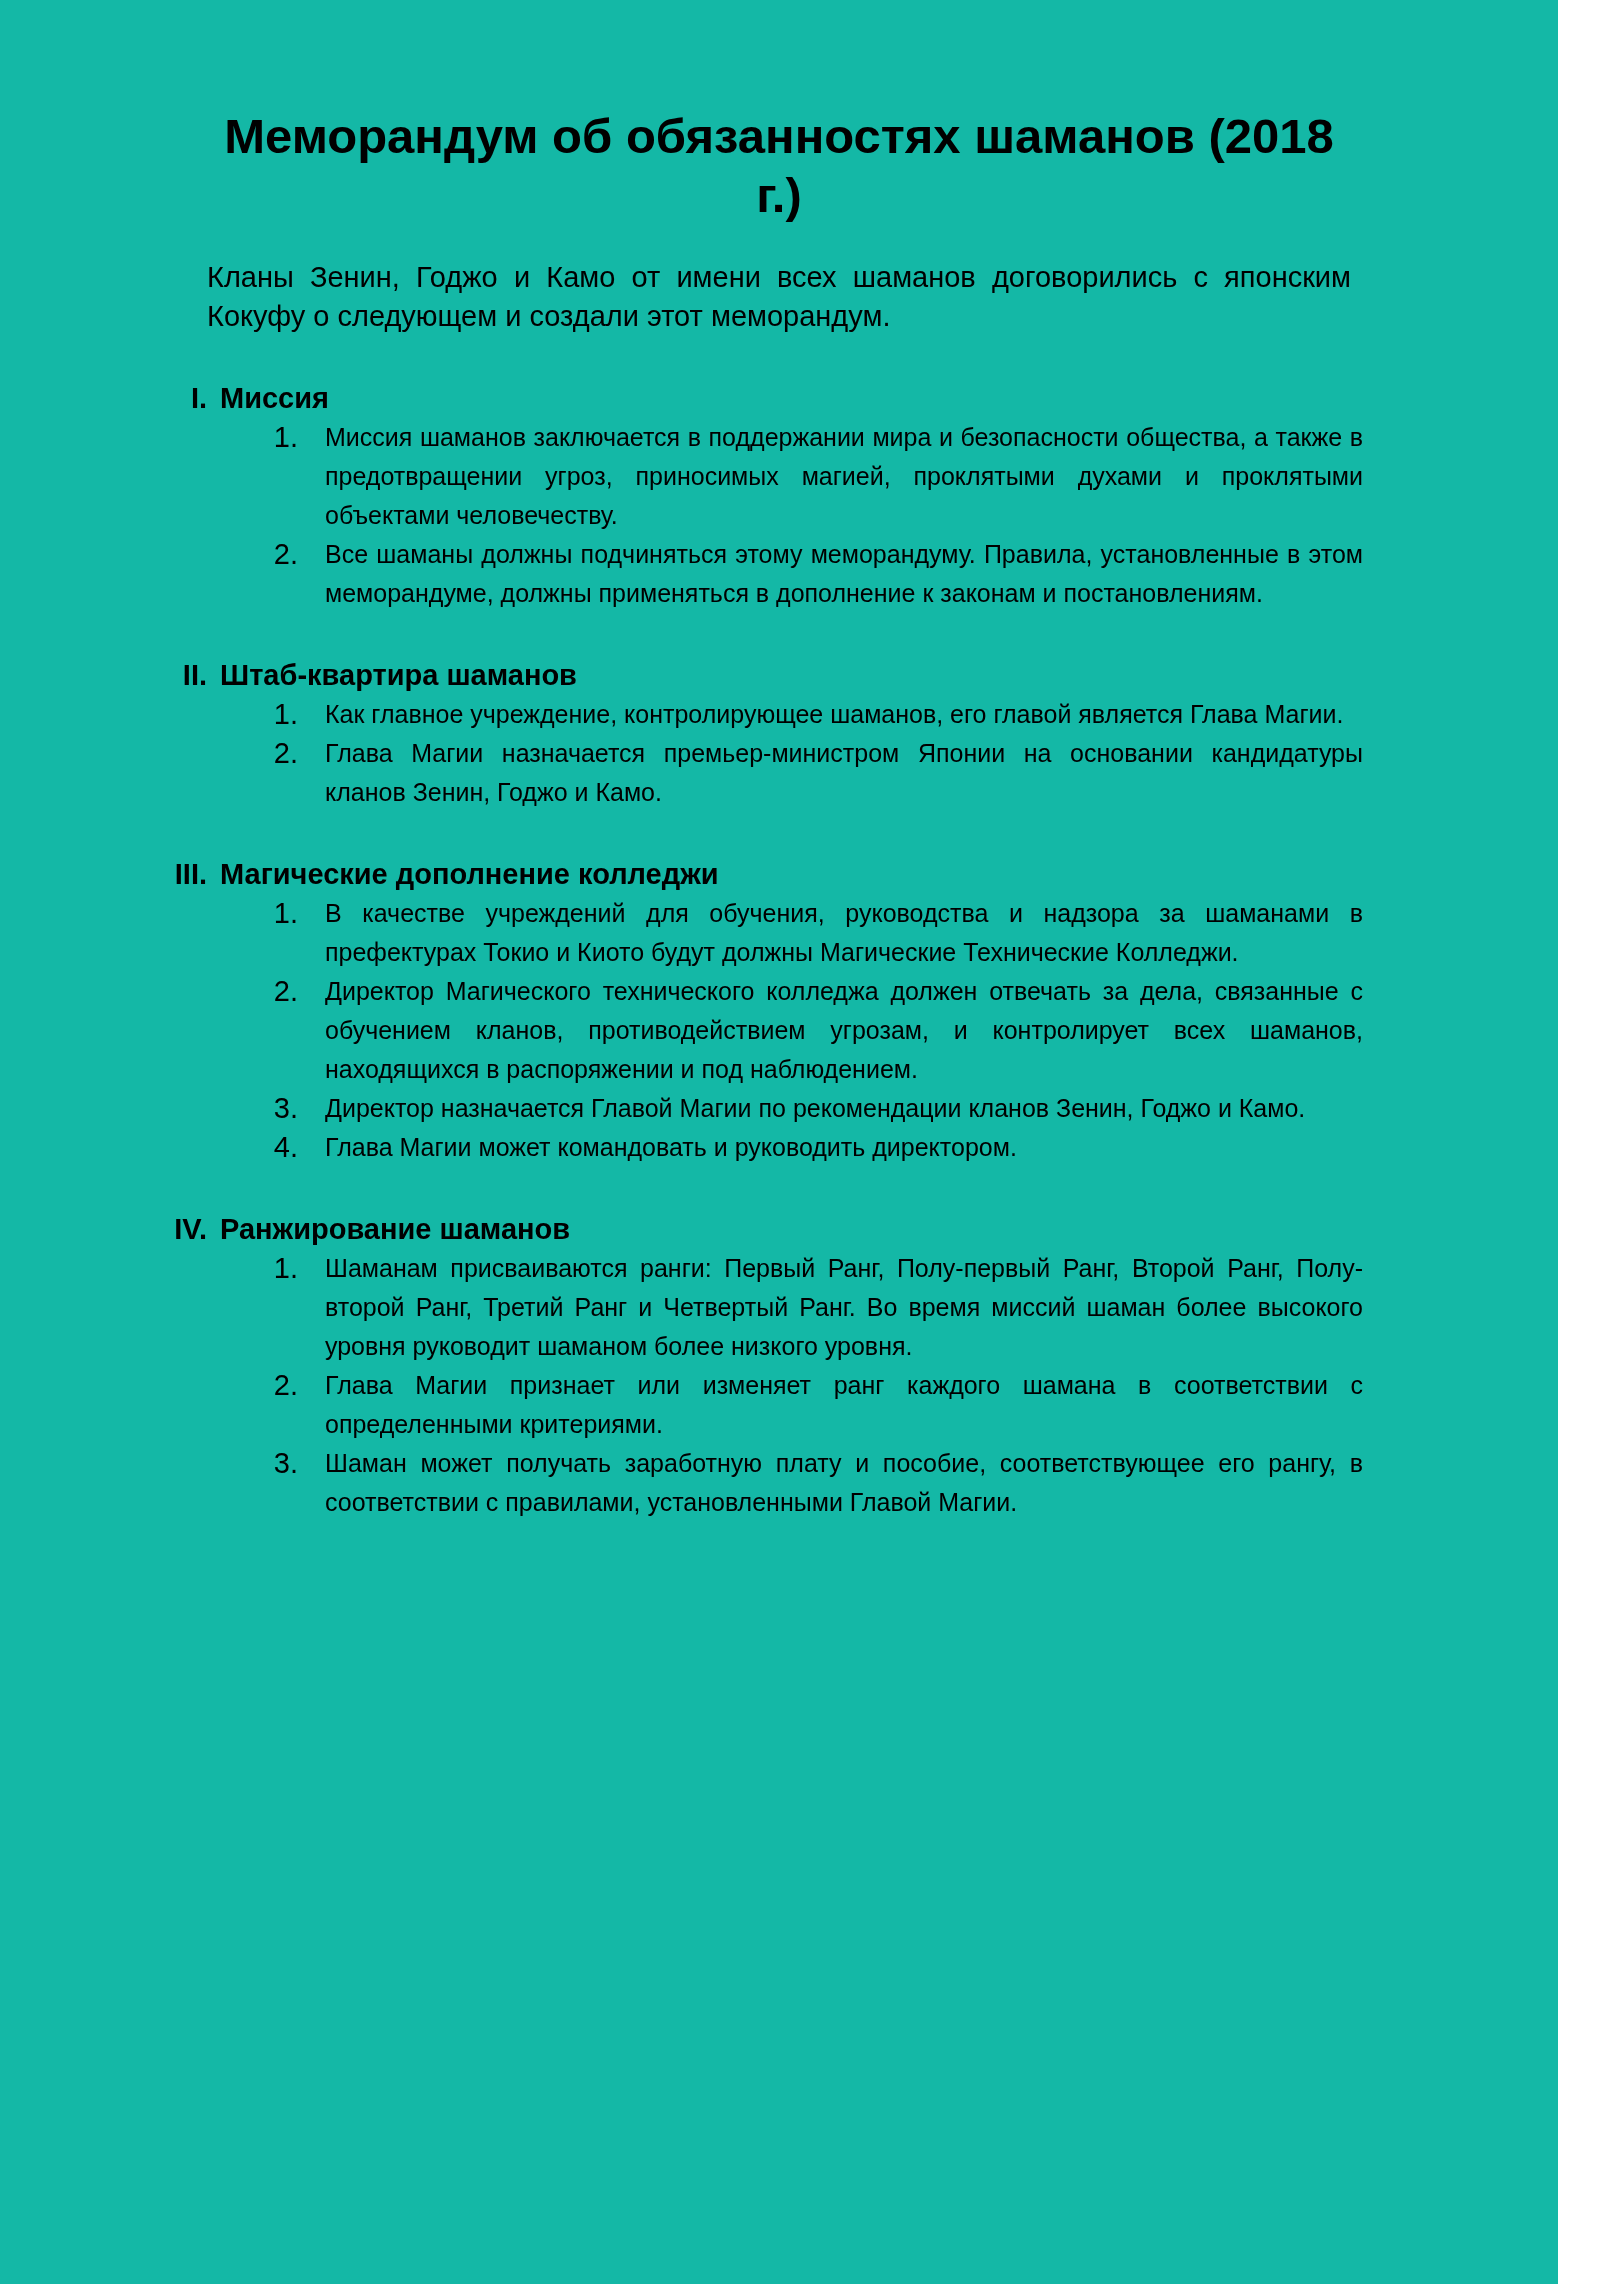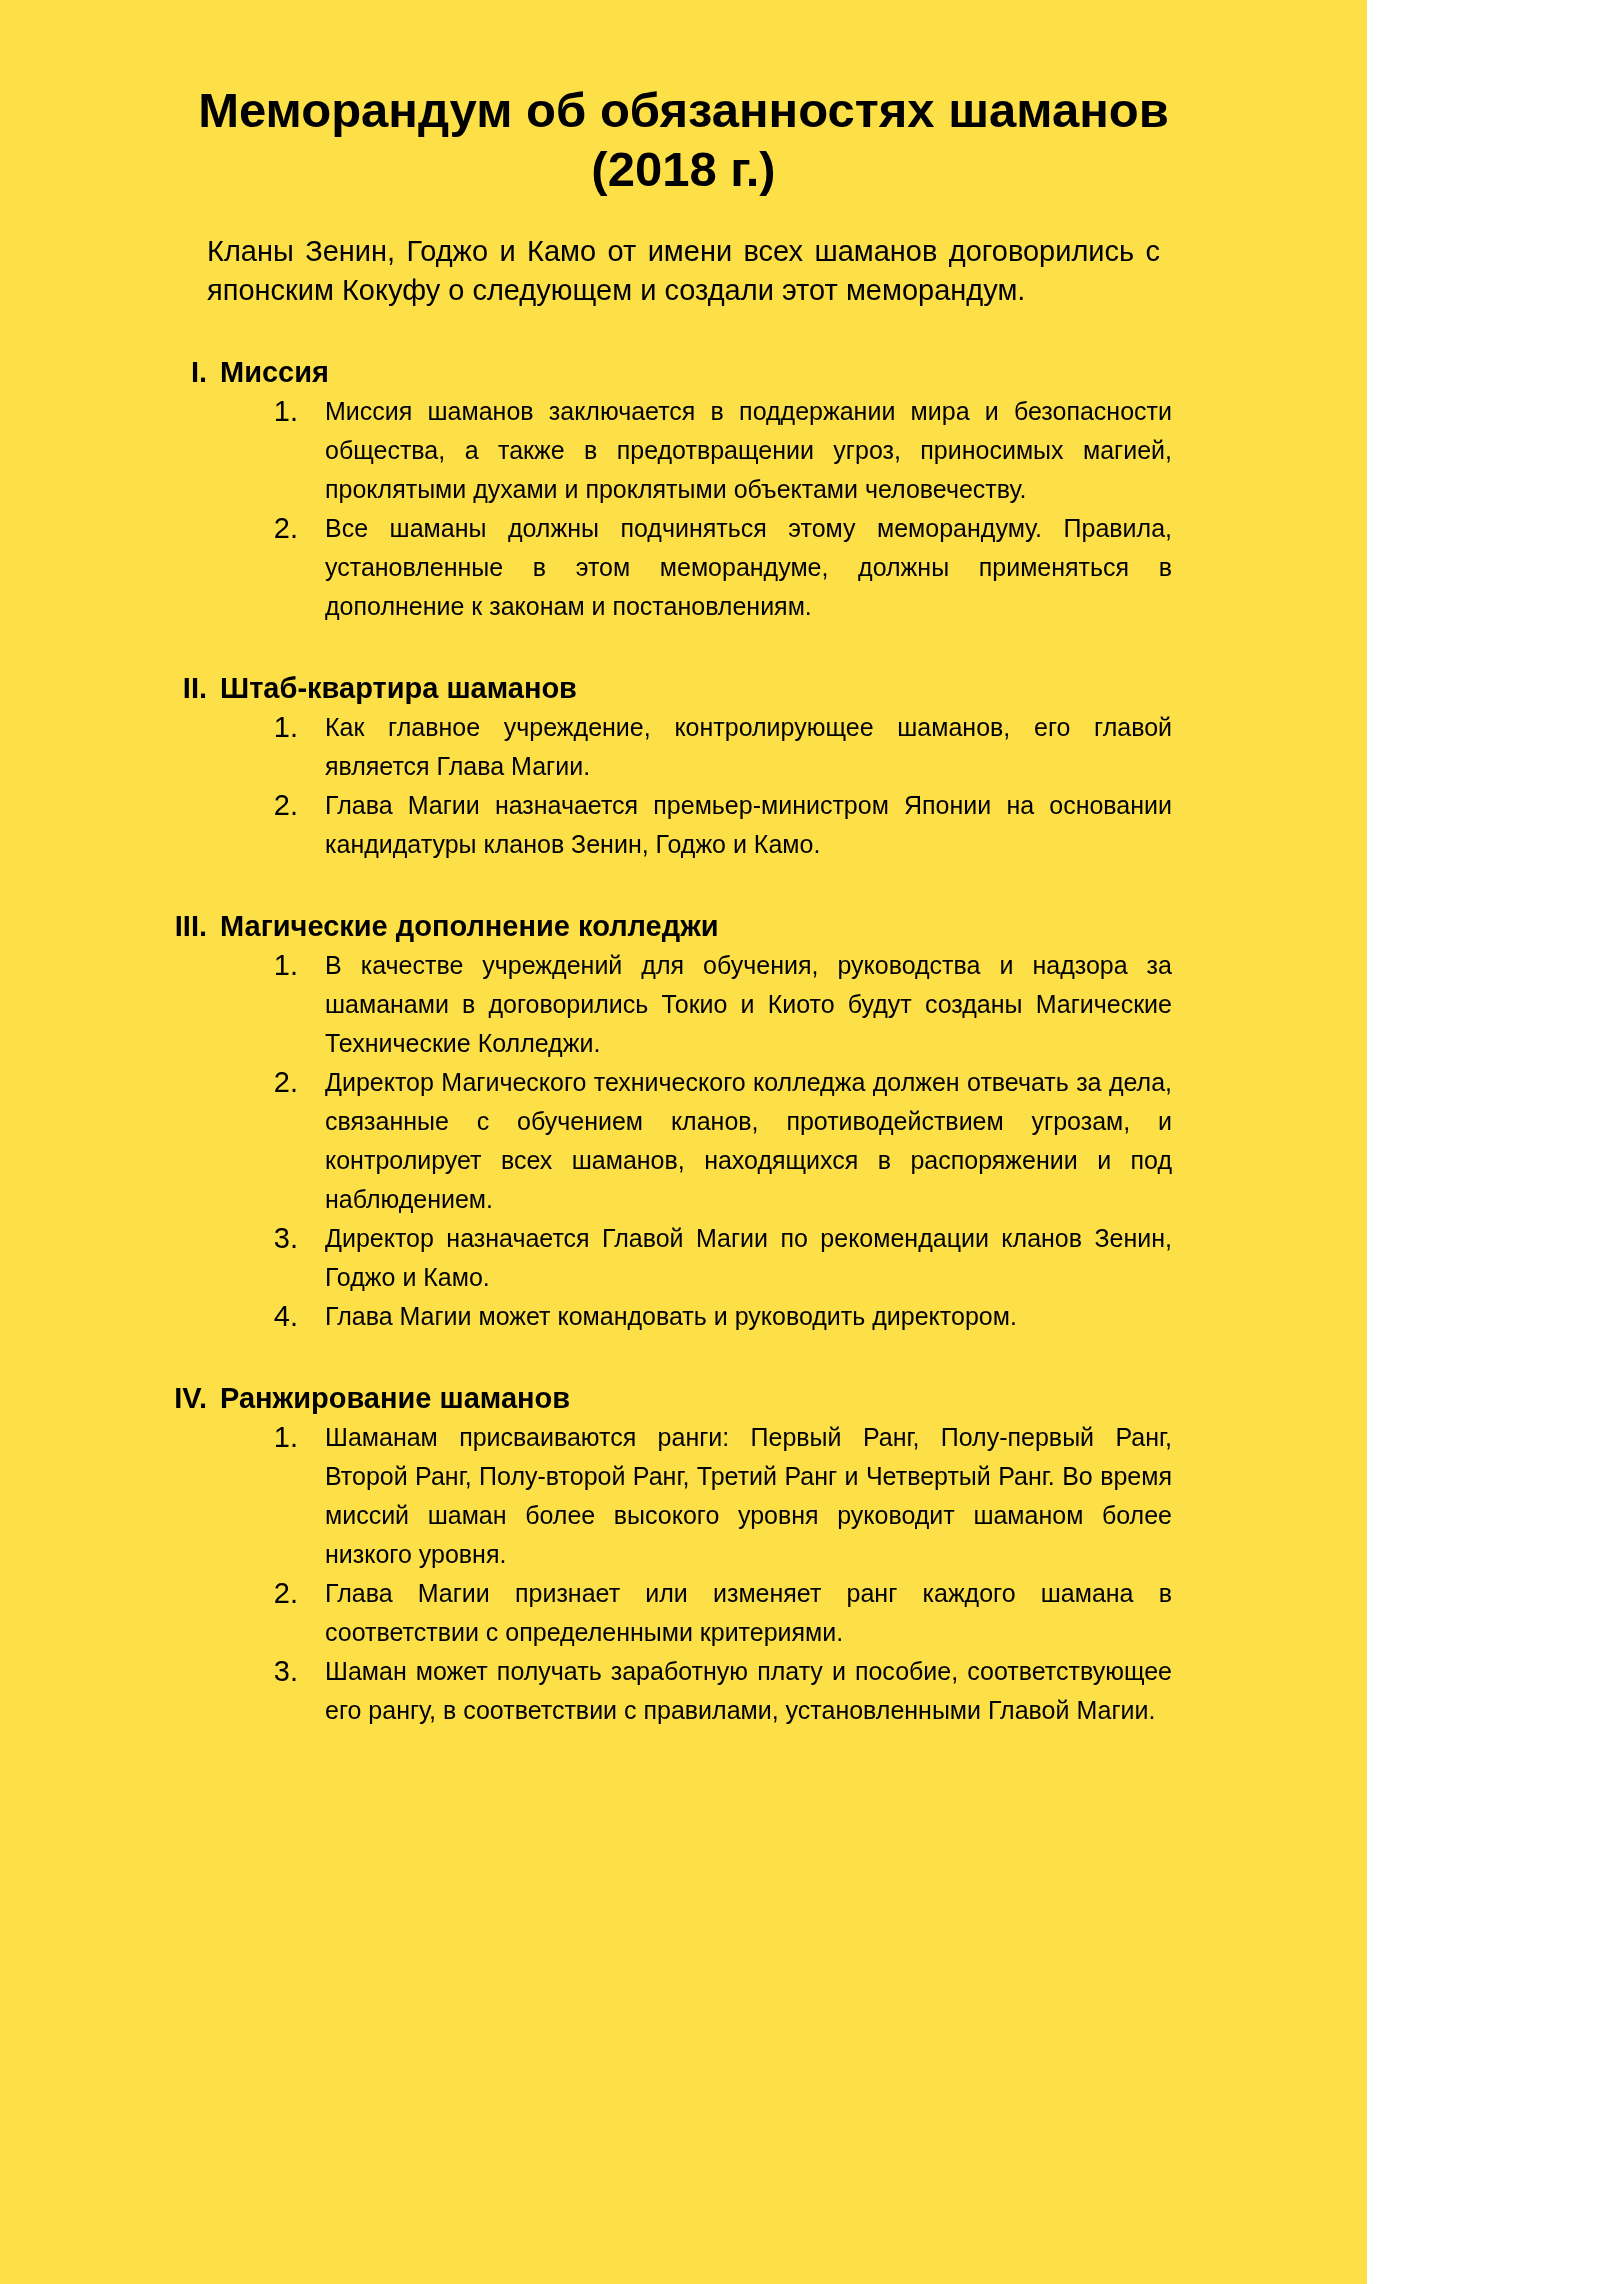--- a/index.html
+++ b/index.html
@@ -9,24 +9,24 @@
   }
   body {
     width: 1617px;
     height: 2284px;
     font-family: "Liberation Sans", sans-serif;
     color: #000000;
     overflow: hidden;
   }
   .doc {
     box-sizing: border-box;
-    width: 1367px;
+    width: 1558px;
     height: 2284px;
-    padding: 81px 195px 0 195px;
-    background: #fde047;
+    padding: 107px 195px 0 195px;
+    background: #14b8a6;
   }
   .doc-title {
     font-size: 49px;
     line-height: 59px;
     font-weight: bold;
     text-align: center;
     margin: 0 0 33px 0;
   }
   .intro {
     font-size: 29px;
@@ -114,21 +114,21 @@
     </div>
   </div>
 
   <div class="doc-section">
     <div class="heading-row">
       <span class="section-numeral">III.</span>
       <span class="heading-text">Магические дополнение колледжи</span>
     </div>
     <div class="list-item">
       <span class="item-number">1.</span>
-      <p class="item-text">В качестве учреждений для обучения, руководства и надзора за шаманами в договорились Токио и Киото будут созданы Магические Технические Колледжи.</p>
+      <p class="item-text">В качестве учреждений для обучения, руководства и надзора за шаманами в префектурах Токио и Киото будут должны Магические Технические Колледжи.</p>
     </div>
     <div class="list-item">
       <span class="item-number">2.</span>
       <p class="item-text">Директор Магического технического колледжа должен отвечать за дела, связанные с обучением кланов, противодействием угрозам, и контролирует всех шаманов, находящихся в распоряжении и под наблюдением.</p>
     </div>
     <div class="list-item">
       <span class="item-number">3.</span>
       <p class="item-text">Директор назначается Главой Магии по рекомендации кланов Зенин, Годжо и Камо.</p>
     </div>
     <div class="list-item">

